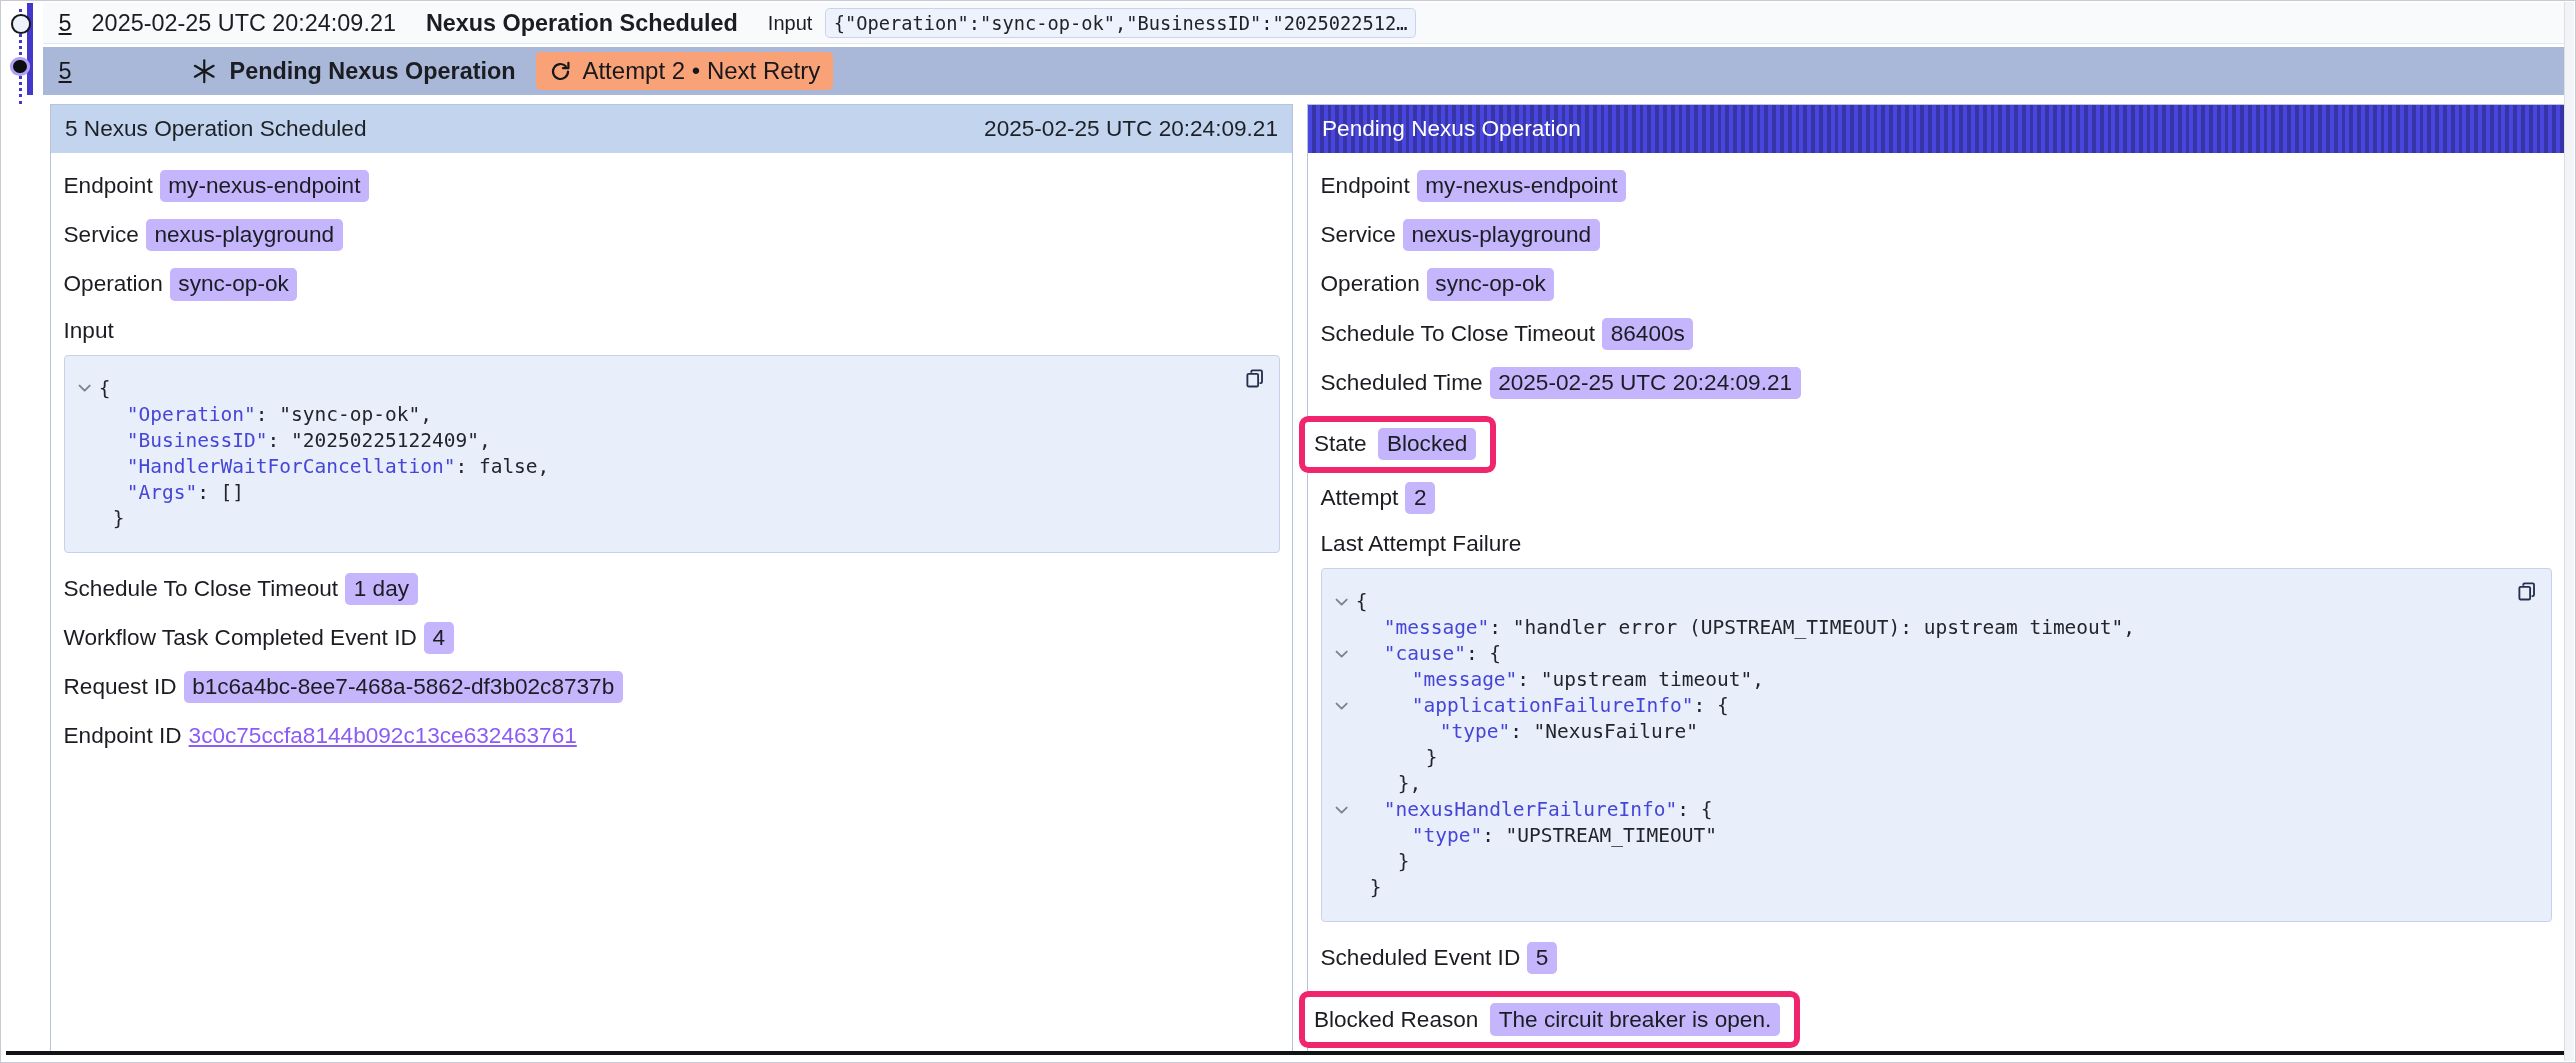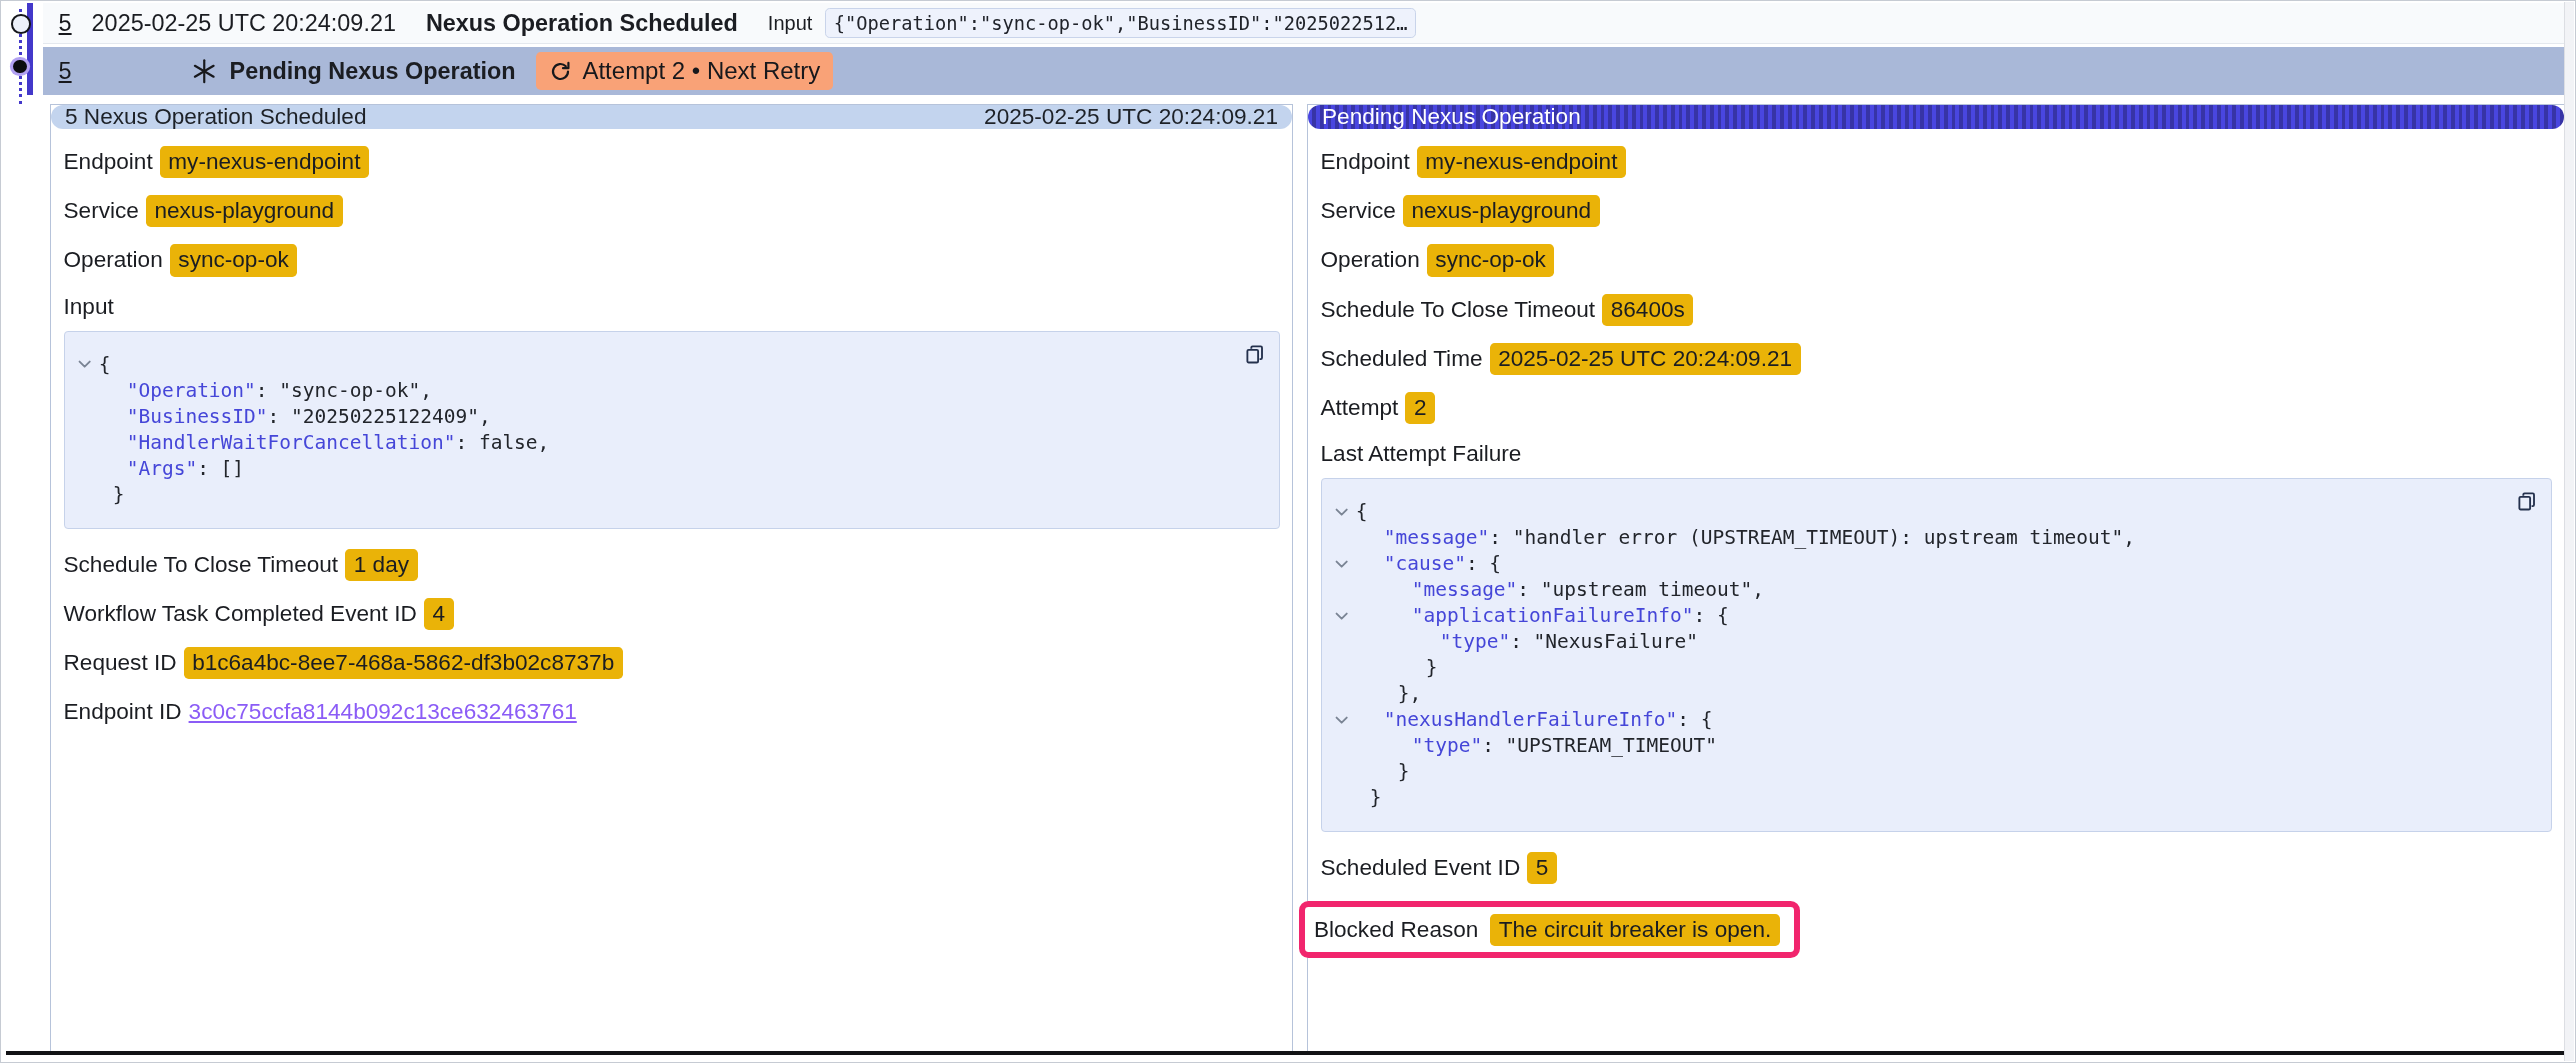--- a/index.html
+++ b/index.html
@@ -29,27 +29,27 @@
   .tl-bar{position:absolute;left:27px;top:3.1px;width:6.2px;height:92px;background:#4338ca;z-index:2;}
   .tl-open{position:absolute;left:11px;top:14px;width:15.6px;height:15.6px;border-radius:50%;
     border:2.3px solid #15161b;background:#edf1fa;z-index:3;}
   .tl-filled{position:absolute;left:13.3px;top:60px;width:13.3px;height:13.3px;border-radius:50%;
     background:#0c0d10;box-shadow:0 0 0 3.1px #b2a1f2;z-index:3;}
 
   
   .panel{position:absolute;top:104px;height:949px;background:#fff;border:1.6px solid #b6c3da;box-sizing:border-box;}
   .panel.left{left:50px;width:1243px;}
   .panel.right{left:1307px;width:1258px;}
-  .phead{height:24px;display:flex;align-items:center;justify-content:space-between;padding:0 14px;font-size:22.6px;border-radius:19px;}
+  .phead{height:48px;display:flex;align-items:center;justify-content:space-between;padding:0 14px;font-size:22.6px;}
   .phead.lh{background:#c3d4ee;color:#1d2127;}
   .phead.rh{background:repeating-linear-gradient(90deg,#4946e0 0 3.9px,#3734a6 3.9px 7.8px);color:#ffffff;}
   .pbody{padding:17px 12.5px 0 12.5px;font-size:22.6px;}
   .frow{display:flex;align-items:center;gap:7px;margin-bottom:17px;min-height:31px;}
   .frow.has-annot{margin:7.8px 0 9.4px;}
-  .chip{background:#eab308;border-radius:4.7px;padding:3.1px 8.6px;white-space:nowrap;}
+  .chip{background:#c4b5fd;border-radius:4.7px;padding:3.1px 8.6px;white-space:nowrap;}
   .vlink{color:#8b5cf6;text-decoration:underline;cursor:pointer;white-space:nowrap;}
   .section-label{font-size:22.6px;margin:4.7px 0 0 0;}
   .annot{display:inline-flex;align-items:center;gap:11.7px;border:6.2px solid #f1256d;border-radius:9.4px;
     padding:6.2px 14px 6.2px 9.4px;background:#fff;position:relative;z-index:6;margin-left:-22px;}
 
   
   .code-block{position:relative;margin-top:11px;margin-bottom:20px;background:#e9eefb;border:1.6px solid #c6d2ea;
     border-radius:3.9px;padding:20px 15.6px 20px 6.2px;font-family:"DejaVu Sans Mono",monospace;
     font-size:19.5px;line-height:26px;color:#22252b;}
   .jline{display:flex;white-space:pre;}
@@ -177,20 +177,26 @@
             <span class="chip">sync-op-ok</span>
           </div>
           <div class="frow">
             <span class="flabel">Schedule To Close Timeout</span>
             <span class="chip">86400s</span>
           </div>
           <div class="frow">
             <span class="flabel">Scheduled Time</span>
             <span class="chip">2025-02-25 UTC 20:24:09.21</span>
           </div>
+          <div class="frow has-annot">
+            <div class="annot">
+              <span class="flabel">State</span>
+              <span class="chip">Blocked</span>
+            </div>
+          </div>
           <div class="frow">
             <span class="flabel">Attempt</span>
             <span class="chip">2</span>
           </div>
         </div>
       <div class="section-label">Last Attempt Failure</div>
       <div class="code-block">
         <button class="copy-btn">
           <svg width="23.4" height="23.4" viewBox="0 0 24 24" fill="none" stroke="#24314d" stroke-width="1.9" stroke-linejoin="round">
             <path d="M8.5 6V4.8A1.3 1.3 0 0 1 9.8 3.5h8.4a1.3 1.3 0 0 1 1.3 1.3v10.4a1.3 1.3 0 0 1-1.3 1.3H17"></path>

